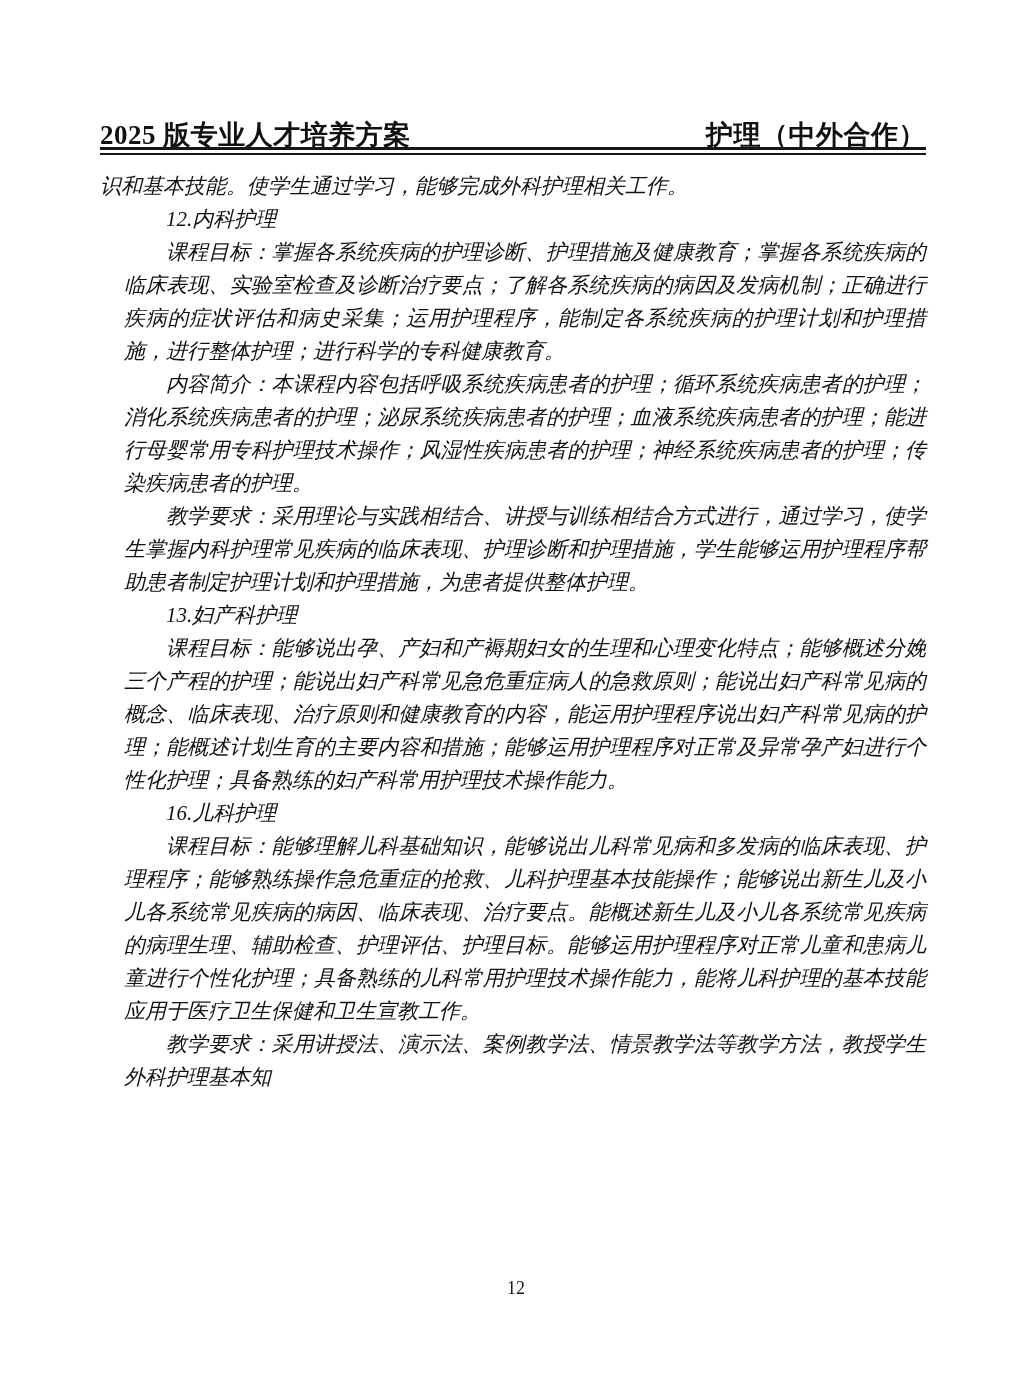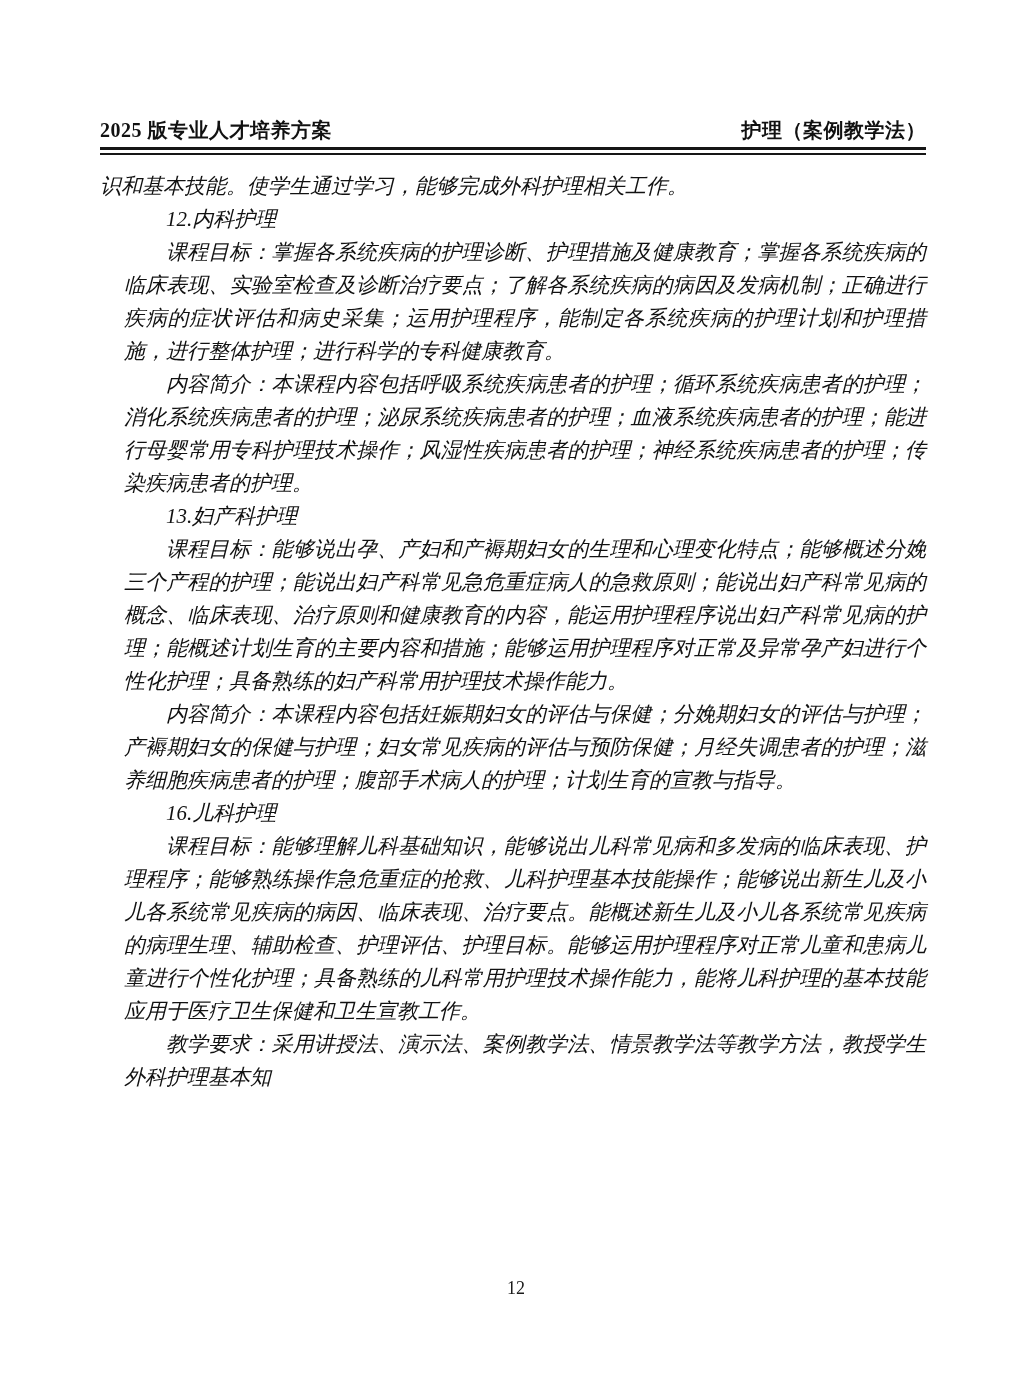--- a/index.html
+++ b/index.html
@@ -17,21 +17,21 @@
     overflow: hidden;
   }
   .header {
     position: absolute;
     left: 100px;
     right: 98px;
     top: 117px;
     display: flex;
     justify-content: space-between;
     align-items: baseline;
-    font-size: 20px;
+    font-size: 27px;
     font-weight: bold;
     letter-spacing: 0.5px;
     white-space: nowrap;
   }
   .header-rule {
     position: absolute;
     left: 100px;
     right: 98px;
     top: 147px;
     height: 8px;
@@ -68,33 +68,33 @@
     color: #1a1a1a;
   }
 </style>
 </head>
 <body>
 
 <div class="page">
 
   <div class="header">
     <span>2025 版专业人才培养方案</span>
-    <span>护理（案例教学法）</span>
+    <span>护理（中外合作）</span>
   </div>
 
   <div class="header-rule"></div>
 
   <div class="doc-body">
       <p>识和基本技能。使学生通过学习，能够完成外科护理相关工作。</p>
       <p class="indent">12.内科护理</p>
       <p class="indent">课程目标：掌握各系统疾病的护理诊断、护理措施及健康教育；掌握各系统疾病的临床表现、实验室检查及诊断治疗要点；了解各系统疾病的病因及发病机制；正确进行疾病的症状评估和病史采集；运用护理程序，能制定各系统疾病的护理计划和护理措施，进行整体护理；进行科学的专科健康教育。</p>
       <p class="indent">内容简介：本课程内容包括呼吸系统疾病患者的护理；循环系统疾病患者的护理；消化系统疾病患者的护理；泌尿系统疾病患者的护理；血液系统疾病患者的护理；能进行母婴常用专科护理技术操作；风湿性疾病患者的护理；神经系统疾病患者的护理；传染疾病患者的护理。</p>
+      <p class="indent">教学要求：采用理论与实践相结合、讲授与训练相结合方式进行，通过学习，使学生掌握内科护理常见疾病的临床表现、护理诊断和护理措施，学生能够运用护理程序帮助患者制定护理计划和护理措施，为患者提供整体护理。</p>
       <p class="indent">13.妇产科护理</p>
       <p class="indent">课程目标：能够说出孕、产妇和产褥期妇女的生理和心理变化特点；能够概述分娩三个产程的护理；能说出妇产科常见急危重症病人的急救原则；能说出妇产科常见病的概念、临床表现、治疗原则和健康教育的内容，能运用护理程序说出妇产科常见病的护理；能概述计划生育的主要内容和措施；能够运用护理程序对正常及异常孕产妇进行个性化护理；具备熟练的妇产科常用护理技术操作能力。</p>
-      <p class="indent">内容简介：本课程内容包括妊娠期妇女的评估与保健；分娩期妇女的评估与护理；产褥期妇女的保健与护理；妇女常见疾病的评估与预防保健；月经失调患者的护理；滋养细胞疾病患者的护理；腹部手术病人的护理；计划生育的宣教与指导。</p>
       <p class="indent">16.儿科护理</p>
       <p class="indent">课程目标：能够理解儿科基础知识，能够说出儿科常见病和多发病的临床表现、护理程序；能够熟练操作急危重症的抢救、儿科护理基本技能操作；能够说出新生儿及小儿各系统常见疾病的病因、临床表现、治疗要点。能概述新生儿及小儿各系统常见疾病的病理生理、辅助检查、护理评估、护理目标。能够运用护理程序对正常儿童和患病儿童进行个性化护理；具备熟练的儿科常用护理技术操作能力，能将儿科护理的基本技能应用于医疗卫生保健和卫生宣教工作。</p>
       <p class="indent">教学要求：采用讲授法、演示法、案例教学法、情景教学法等教学方法，教授学生外科护理基本知</p>
     </div>
 
   <div class="footer">
     <span>12</span>
   </div>
 
 </div>

